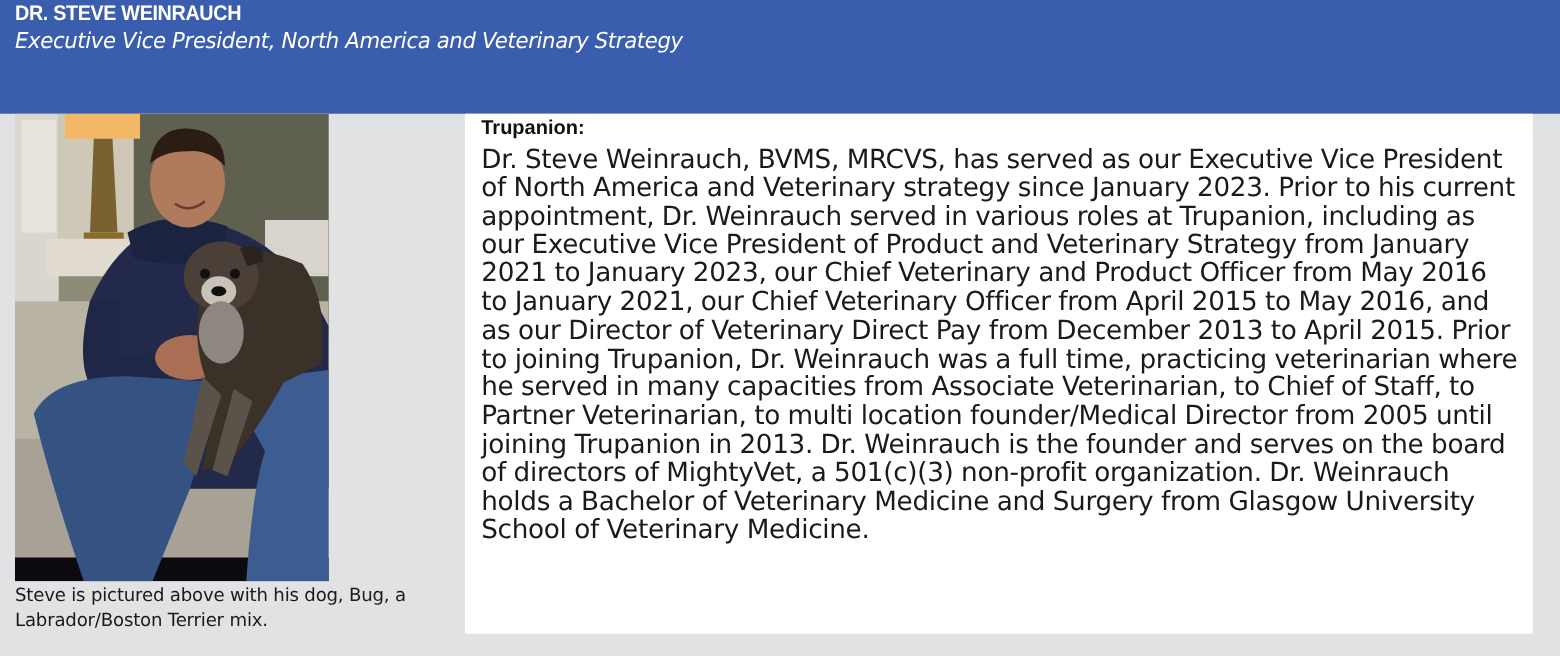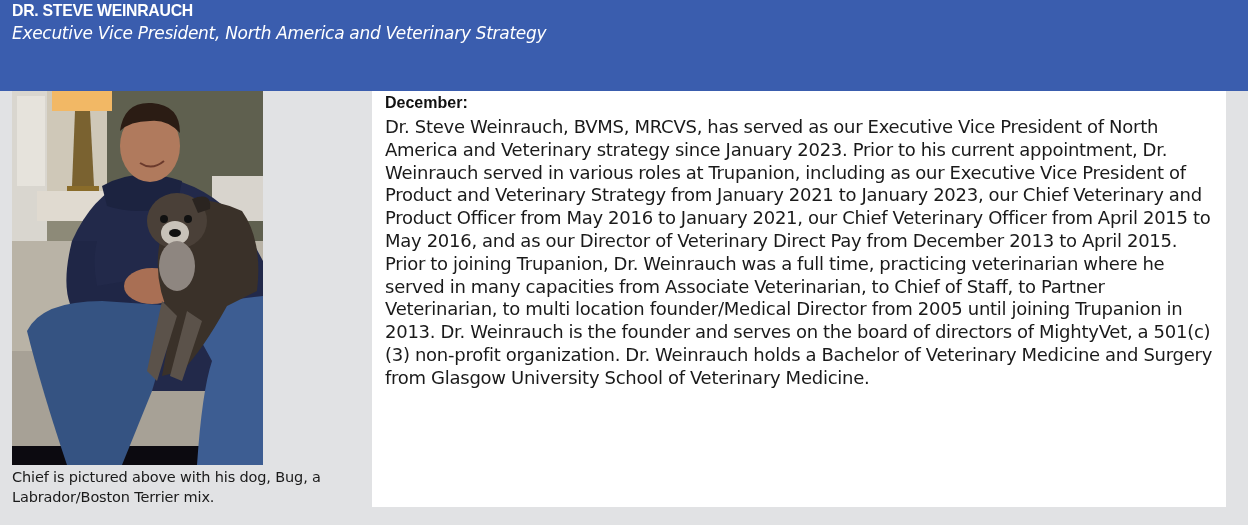--- a/index.html
+++ b/index.html
@@ -7,21 +7,21 @@
   body { background: #e1e2e4; font-family: "DejaVu Sans", "Liberation Sans", sans-serif; position: relative; }
   .header { position: absolute; left: 0; top: 0; width: 1248px; height: 91px; background: #3a5dae; color: #ffffff; }
   .name { position: absolute; left: 12px; top: 1px; font-family: "Liberation Sans", sans-serif; font-weight: bold; font-size: 17px; letter-spacing: -0.3px; transform: scaleX(0.93); transform-origin: left; }
   .title { position: absolute; left: 12px; top: 23px; font-family: "DejaVu Sans", sans-serif; font-style: italic; font-size: 17.5px; letter-spacing: -0.3px; transform: scaleX(0.97); transform-origin: left; }
   .age { position: absolute; left: 12px; top: 69px; font-family: "Liberation Sans", sans-serif; font-weight: bold; font-size: 17px; letter-spacing: -0.2px; margin-top: 28px; }
   .photo { position: absolute; left: 12px; top: 91px; width: 251px; height: 374px; overflow: hidden; background: #b5ad9e; }
   .photo svg { display: block; }
   .caption { position: absolute; left: 12px; top: 467px; width: 355px; font-size: 14.5px; line-height: 20px; color: #1a1a1a; letter-spacing: -0.15px; }
   .bio-panel { position: absolute; left: 372px; top: 91px; width: 854px; height: 416px; background: #ffffff; }
   .bio-heading { position: absolute; left: 13px; top: 3px; font-family: "Liberation Sans", sans-serif; font-weight: bold; font-size: 16px; color: #111; }
-  .bio-text { position: absolute; left: 13px; top: 25px; width: 830px; font-size: 18px; line-height: 22.8px; color: #1a1a1a; letter-spacing: -0.25px; word-spacing: -0.3px; }
+  .bio-text { position: absolute; left: 13px; top: 25px; width: 830px; font-size: 21px; line-height: 22.8px; color: #1a1a1a; letter-spacing: -0.25px; word-spacing: -0.3px; }
 </style>
 </head>
 <body>
 
 <div class="header">
   <div class="name">DR. STEVE WEINRAUCH</div>
   <div class="title">Executive Vice President, North America and Veterinary Strategy</div>
   <div class="age">Age: 48</div>
 </div>
 
@@ -73,18 +73,18 @@
     <ellipse cx="163" cy="142" rx="6" ry="4" fill="#111"></ellipse>
     <path d="M180 108 Q200 100 198 118 L186 122 Z" fill="#2a2420"></path>
 
     <ellipse cx="165" cy="175" rx="18" ry="25" fill="#8e8680"></ellipse>
 
     <path d="M150 210 L135 280 L145 290 L165 225 Z" fill="#5b524a"></path>
     <path d="M175 220 L158 285 L170 290 L190 230 Z" fill="#5b524a"></path>
   </svg>
 </div>
 
-<div class="caption">Chief is pictured above with his dog, Bug, a Labrador/Boston Terrier mix.</div>
+<div class="caption">Steve is pictured above with his dog, Bug, a Labrador/Boston Terrier mix.</div>
 
 <div class="bio-panel">
-  <div class="bio-heading">December:</div>
+  <div class="bio-heading">Trupanion:</div>
   <div class="bio-text">Dr. Steve Weinrauch, BVMS, MRCVS, has served as our Executive Vice President of North America and Veterinary strategy since January 2023. Prior to his current appointment, Dr. Weinrauch served in various roles at Trupanion, including as our Executive Vice President of Product and Veterinary Strategy from January 2021 to January 2023, our Chief Veterinary and Product Officer from May 2016 to January 2021, our Chief Veterinary Officer from April 2015 to May 2016, and as our Director of Veterinary Direct Pay from December 2013 to April 2015. Prior to joining Trupanion, Dr. Weinrauch was a full time, practicing veterinarian where he served in many capacities from Associate Veterinarian, to Chief of Staff, to Partner Veterinarian, to multi location founder/Medical Director from 2005 until joining Trupanion in 2013. Dr. Weinrauch is the founder and serves on the board of directors of MightyVet, a 501(c)(3) non-profit organization. Dr. Weinrauch holds a Bachelor of Veterinary Medicine and Surgery from Glasgow University School of Veterinary Medicine.</div>
 </div>
 
 </body></html>

